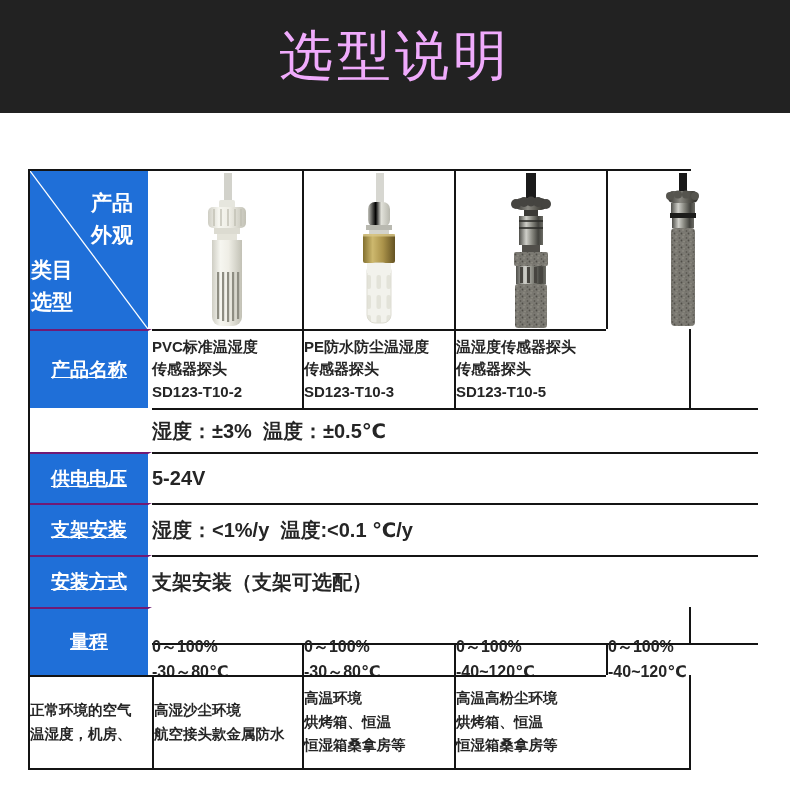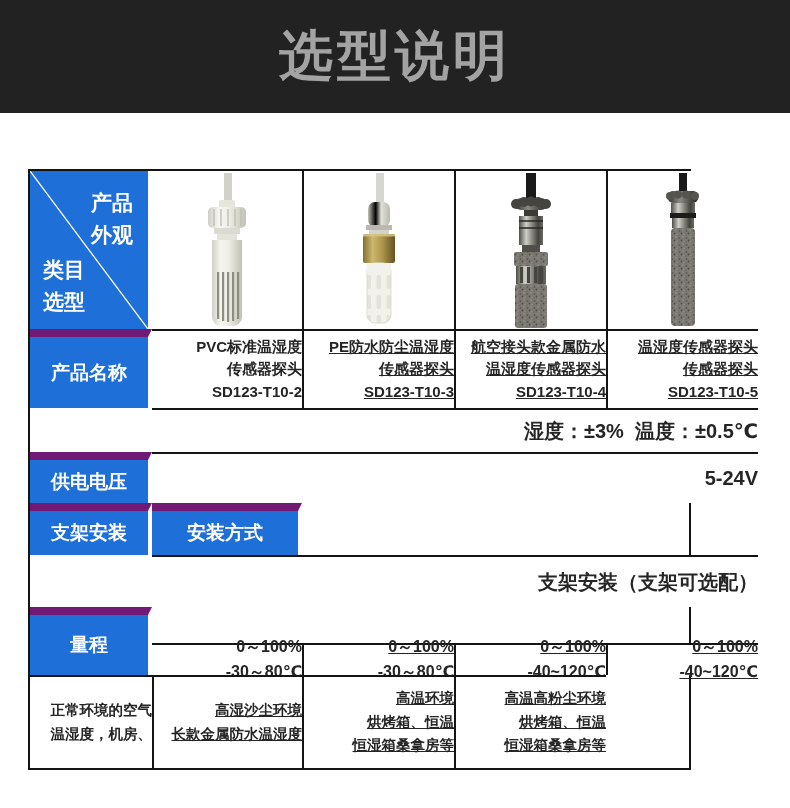--- a/index.html
+++ b/index.html
@@ -7,47 +7,47 @@
     width:790px;height:808px;background:#ffffff;position:relative;
     font-family:"Liberation Sans","DejaVu Sans",sans-serif;
     -webkit-font-smoothing:antialiased;
   }
   
   .banner{
     position:absolute;left:0;top:0;width:790px;height:113px;
     background:#222222;display:flex;align-items:center;justify-content:center;
   }
   .banner-title{
-    color:#a3a3a3;font-size:54px;font-weight:700;letter-spacing:4px;
+    color:#f0abfc;font-size:54px;font-weight:400;letter-spacing:4px;
   }
   
   .spec-table{
     position:absolute;left:28px;top:169px;width:663px;height:601px;
     box-sizing:border-box;border:2px solid #141414;background:#ffffff;
     display:grid;
     grid-template-columns:122px 1fr 1fr 1fr 1fr;
     grid-template-rows:158px 79px 44px 51px 52px 52px 68px 1fr;
   }
   .hc{
     background:#1f6fd8;box-sizing:border-box;border-right:4px solid #ffffff;
     color:#ffffff;font-weight:700;font-size:19px;
     display:flex;align-items:center;justify-content:center;text-align:center;
   }
-  .hc.gap{border-top:8px solid #701a75;}
+  .hc.gap{border-top:2px solid #701a75;text-decoration:underline;}
   .corner{position:relative;display:block;}
   .corner svg.diag{position:absolute;left:0;top:0;width:100%;height:100%;}
   .corner-top{position:absolute;top:16px;right:15px;text-align:center;font-size:21px;line-height:1.5;}
-  .corner-bottom{position:absolute;bottom:12px;left:13px;text-align:center;font-size:21px;line-height:1.5;}
+  .corner-bottom{position:absolute;bottom:12px;left:1px;text-align:center;font-size:21px;line-height:1.5;}
   .cc{
     box-sizing:border-box;color:#252525;font-weight:700;
-    display:flex;flex-direction:column;align-items:flex-end;justify-content:center;
+    display:flex;flex-direction:column;align-items:flex-start;justify-content:center;
     text-align:center;background:#ffffff;
   }
   .bt{border-top:2px solid #141414;}
-  .bl{border-left:2px solid #141414;text-decoration:underline;}
+  .bl{border-left:2px solid #141414;}
   .merged{grid-column:2/6;font-size:20px;white-space:pre-wrap;}
   .name{font-size:15px;line-height:1.5;}
   .range{font-size:16px;line-height:1.55;margin-top:36px;}
   .scene{font-size:14.5px;line-height:1.62;}
   .photo-cell{display:flex;align-items:flex-start;justify-content:center;padding-top:2px;}
 </style>
 </head>
 <body>
 
 <svg width="0" height="0" style="position:absolute" aria-hidden="true">
@@ -209,40 +209,36 @@
     <div>PVC标准温湿度</div>
       <div>传感器探头</div>
       <div>SD123-T10-2</div>
   </div>
   <div class="cc name bt bl">
     <div>PE防水防尘温湿度</div>
       <div>传感器探头</div>
       <div>SD123-T10-3</div>
   </div>
   <div class="cc name bt bl">
-    <div>航空接头款金属防水</div>
-      <div>温湿度传感器探头</div>
-      <div>SD123-T10-4</div>
-  </div>
-  <div class="cc name bt bl">
     <div>温湿度传感器探头</div>
       <div>传感器探头</div>
       <div>SD123-T10-5</div>
   </div>
 
   <div class="cc merged bt">湿度：±3%  温度：±0.5℃</div>
 
   <div class="hc gap">
       <span>供电电压</span>
     </div>
   <div class="cc merged bt">5-24V</div>
 
   <div class="hc gap">
       <span>支架安装</span>
     </div>
+  <div class="cc merged bt">湿度：&lt;1%/y  温度:&lt;0.1 ℃/y</div>
 
   <div class="hc gap">
       <span>安装方式</span>
     </div>
   <div class="cc merged bt">支架安装（支架可选配）</div>
 
   <div class="hc gap">
       <span>量程</span>
     </div>
   <div class="cc range bt">
@@ -261,21 +257,21 @@
     <div>0～100%</div>
       <div>-40~120℃</div>
   </div>
 
   <div class="cc scene bt">
     <div>正常环境的空气</div>
       <div>温湿度，机房、</div>
   </div>
   <div class="cc scene bt bl">
     <div>高湿沙尘环境</div>
-      <div>长款金属防水温湿度</div>
+      <div>航空接头款金属防水</div>
   </div>
   <div class="cc scene bt bl">
     <div>高温环境</div>
       <div>烘烤箱、恒温</div>
       <div>恒湿箱桑拿房等</div>
   </div>
   <div class="cc scene bt bl">
     <div>高温高粉尘环境</div>
       <div>烘烤箱、恒温</div>
       <div>恒湿箱桑拿房等</div>

